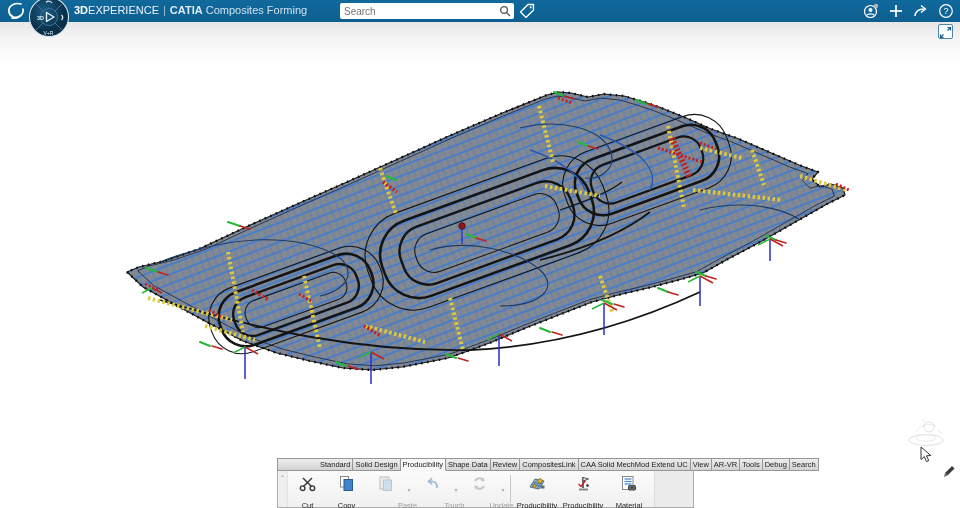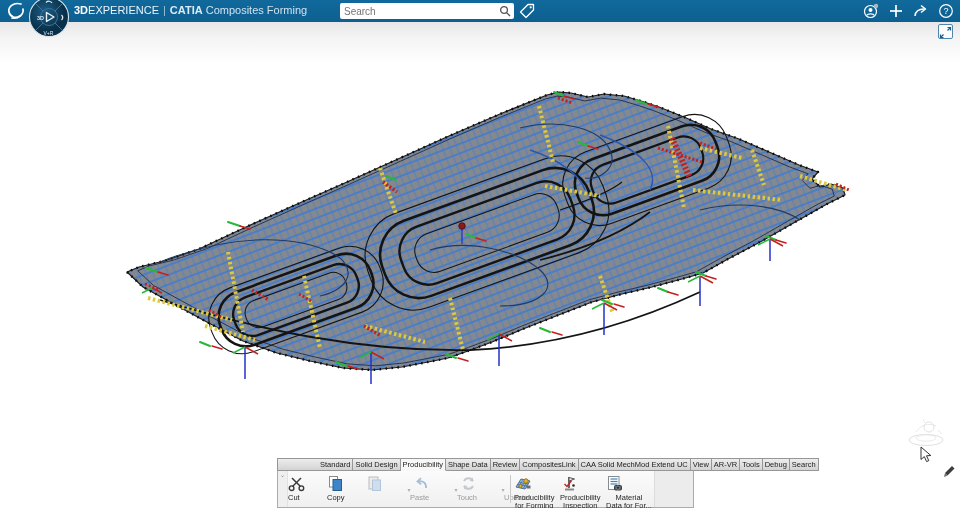--- a/index.html
+++ b/index.html
@@ -41,22 +41,22 @@
   .tab{font-size:7.5px;line-height:11px;padding:0 2px;color:#1c1c1c;background:linear-gradient(#ededed,#d3d3d3);
        border:1px solid #979797;border-left-width:0;cursor:default;}
   .tab:first-child{border-left-width:1px;padding-left:42px;}
   .tab.active{background:#f7f7f7;border-bottom-color:#f7f7f7;font-weight:normal;}
   .bar{display:flex;width:417px;height:37px;background:#efefef;border:1px solid #ababab;
        border-top:none;box-sizing:border-box;align-items:stretch;}
   .btnzone{display:flex;align-items:center;background:linear-gradient(#fbfbfb,#f0f0f0);
            padding:1px 2px 1px 0;}
   .gutter{width:9px;height:100%;display:flex;flex-direction:column;align-items:center;
           color:#8a8a8a;font-size:6px;line-height:8px;border-right:1px solid #e2e2e2;}
-  .abtn{display:flex;flex-direction:column;align-items:flex-start;justify-content:flex-start;
-        width:39px;padding-top:3px;height:100%;box-sizing:border-box;cursor:default;}
+  .abtn{display:flex;flex-direction:column;align-items:center;justify-content:flex-start;
+        width:39px;padding-top:3px;height:100%;box-sizing:border-box;cursor:default;gap:8px;}
   .abtn.big{width:46px;}
   .abtn .ic{height:17px;display:flex;align-items:center;justify-content:center;}
   .abtn .lbl{font-size:7.5px;line-height:8px;color:#262626;text-align:center;margin-top:2px;}
   .abtn.disabled .lbl{color:#9b9b9b;margin-left:44px;}
   .dd{width:8px;font-size:6px;color:#666;display:flex;align-items:center;justify-content:center;}
   .dd.disabled{color:#b0b0b0;}
   .vsep{width:1px;background:#c9c9c9;margin:3px 3px;}
   .emptyzone{flex:1;background:#ececec;border-left:1px solid #dcdcdc;}
 </style>
 </head>

